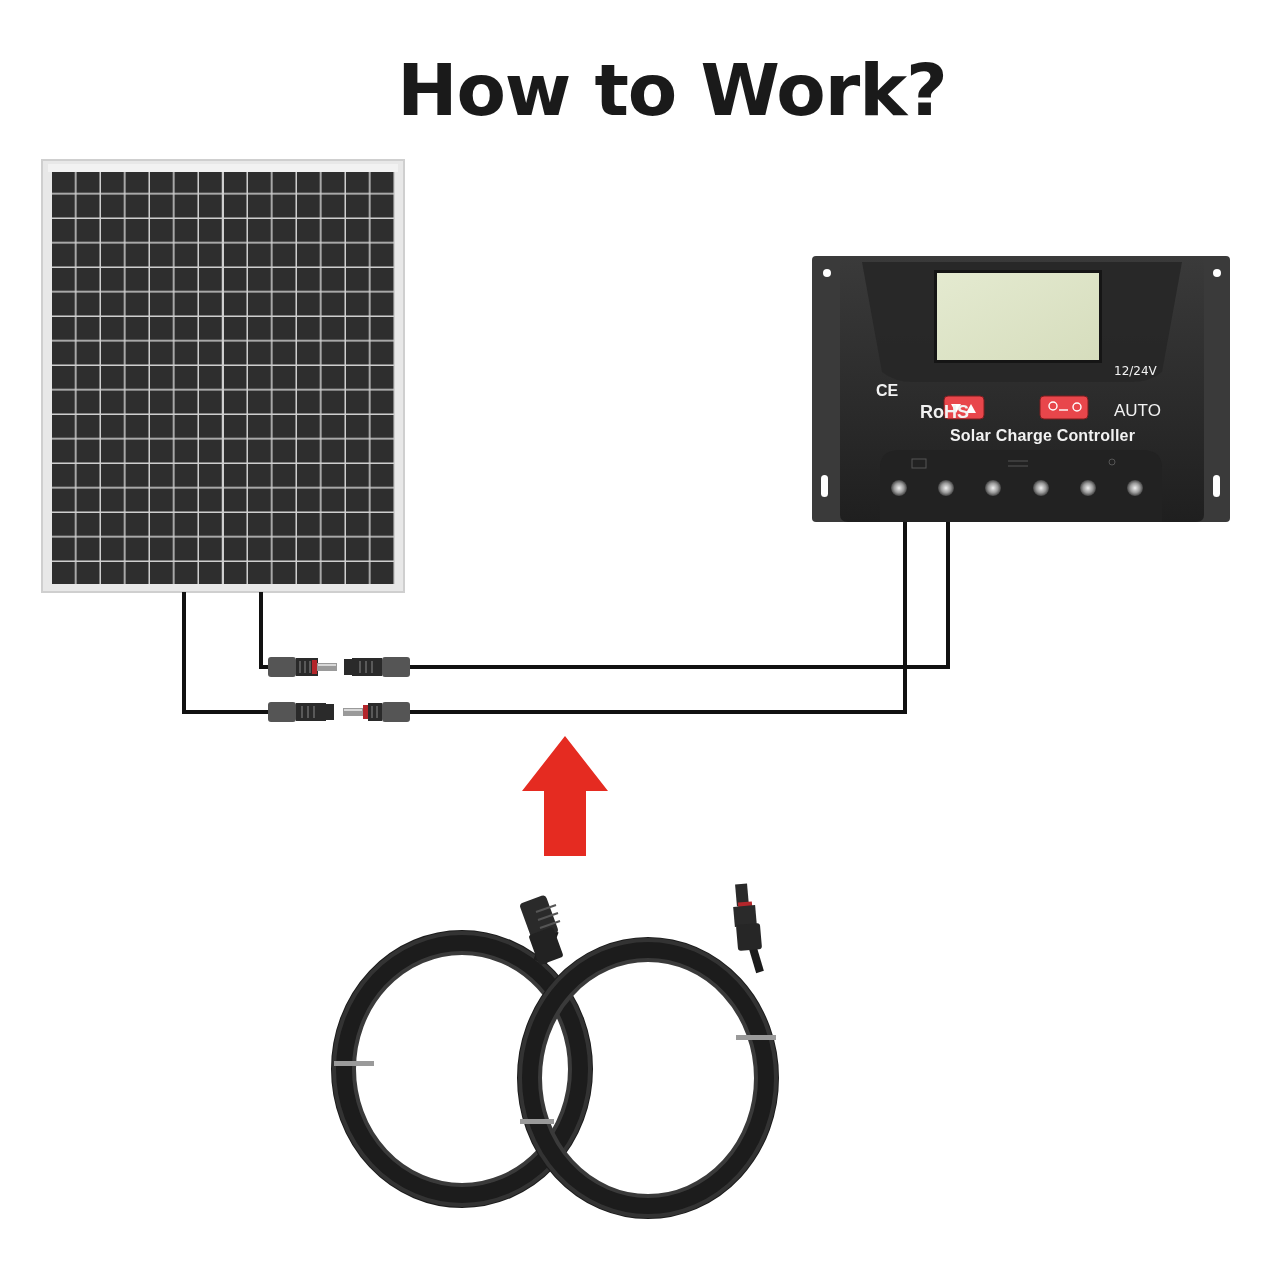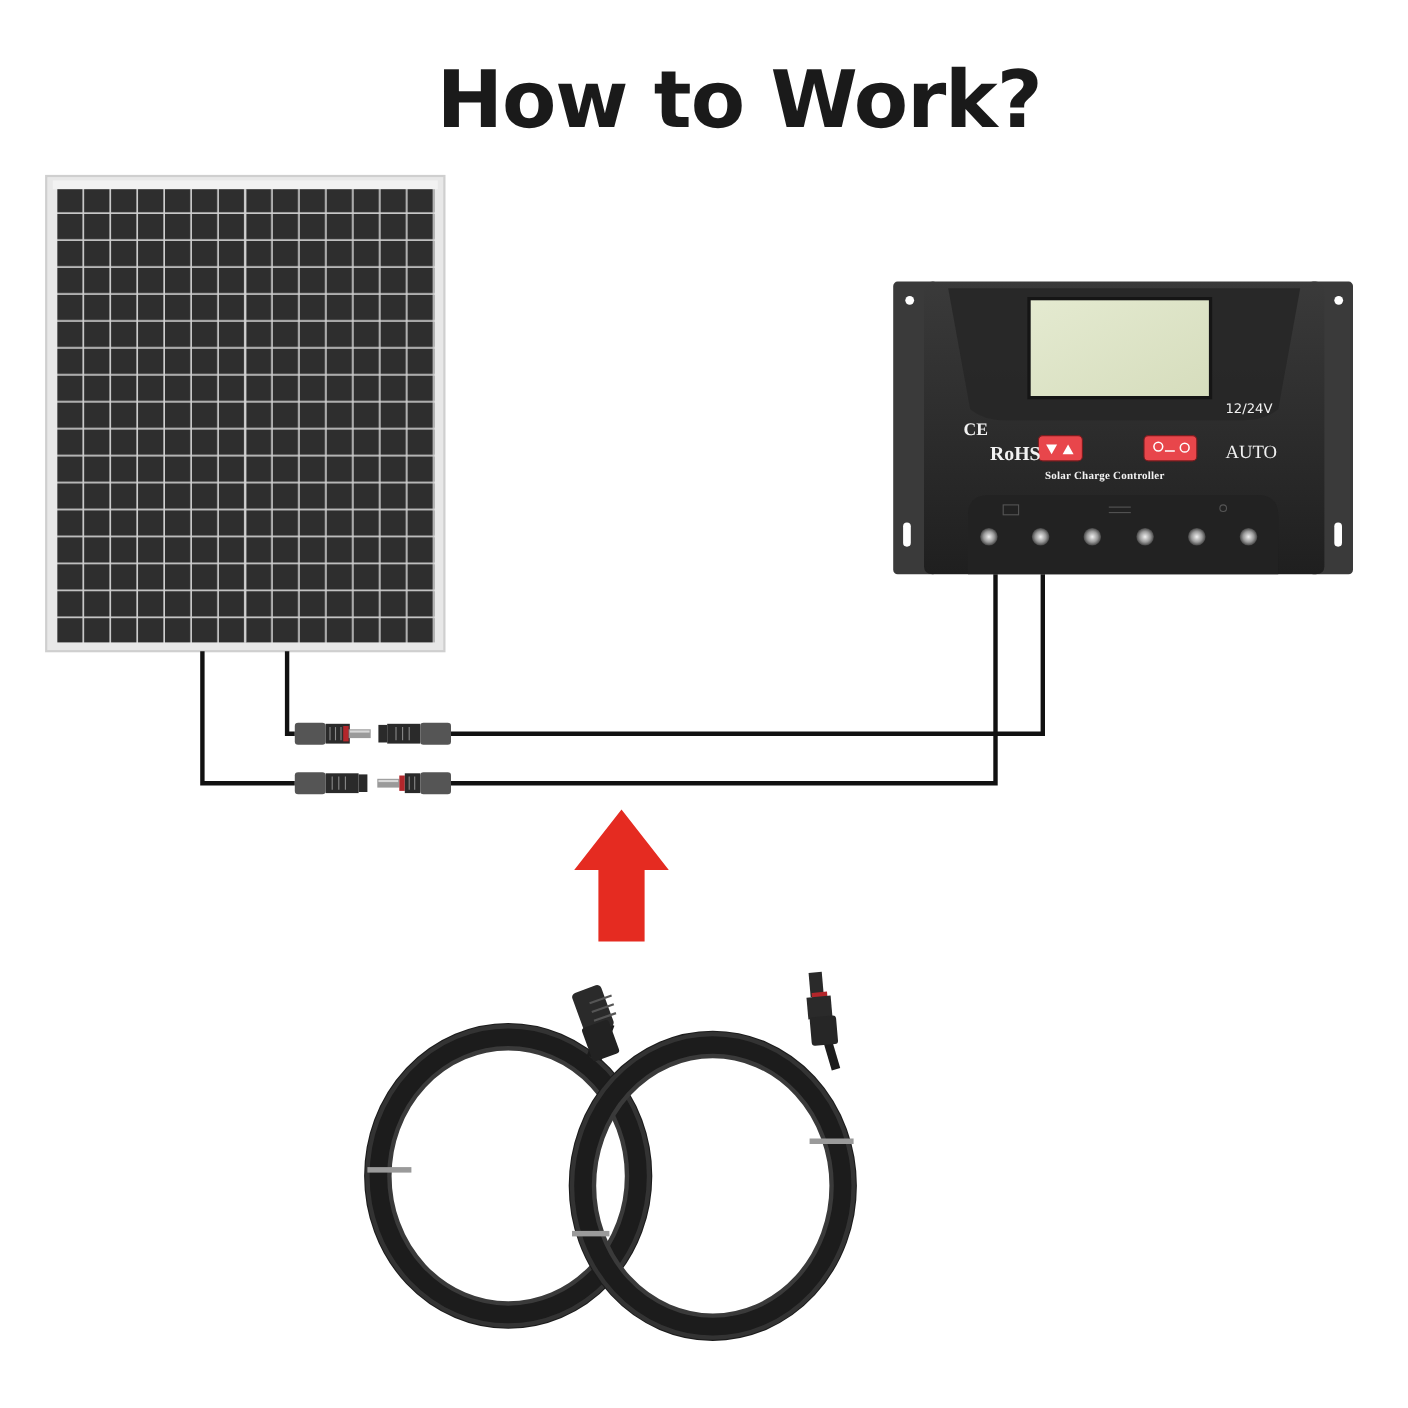--- a/index.html
+++ b/index.html
@@ -3,26 +3,26 @@
 <meta charset="utf-8">
 <style>
   html, body { margin: 0; padding: 0; background: #ffffff; }
   body { width: 1280px; height: 1280px; position: relative; overflow: hidden; font-family: "DejaVu Sans", sans-serif; }
   .title {
     position: absolute; left: 0; top: 48px; width: 1280px; text-align: center;
     font-family: "DejaVu Sans", sans-serif; font-weight: bold; font-size: 72px;
     color: #1a1a1a; letter-spacing: -1px; padding-left: 32px;
   }
   svg.diagram { position: absolute; left: 0; top: 0; }
-  .ctrl-text { position: absolute; font-family: Liberation Serif, serif; color: #f2f2f2; }
+  .ctrl-text { position: absolute; font-family: Liberation Sans, sans-serif; color: #f2f2f2; }
   .ce { left: 876px; top: 383px; font-size: 16px; font-weight: bold; line-height: 16px; }
-  .rohs { left: 900px; top: 402px; font-size: 18px; font-weight: bold; line-height: 20px; }
+  .rohs { left: 920px; top: 402px; font-size: 18px; font-weight: bold; line-height: 20px; }
   .volt { left: 1114px; top: 364px; font-size: 12px; line-height: 14px; font-family: "DejaVu Sans", sans-serif; }
   .auto { left: 1114px; top: 404px; font-size: 17px; line-height: 14px; }
-  .ctrl-name { left: 950px; top: 427px; font-size: 10px; font-weight: bold; letter-spacing: 0.2px; text-align: center; }
+  .ctrl-name { left: 950px; top: 427px; font-size: 16px; font-weight: bold; letter-spacing: 0.2px; text-align: center; }
 </style>
 </head>
 <body>
 
 <div class="title">How to Work?</div>
 
 <svg class="diagram" width="1280" height="1280" viewBox="0 0 1280 1280">
   <defs>
     <pattern id="cells" x="52" y="170" width="24.5" height="24.5" patternUnits="userSpaceOnUse">
       <rect width="24.5" height="24.5" fill="#2e2e2e"></rect>

